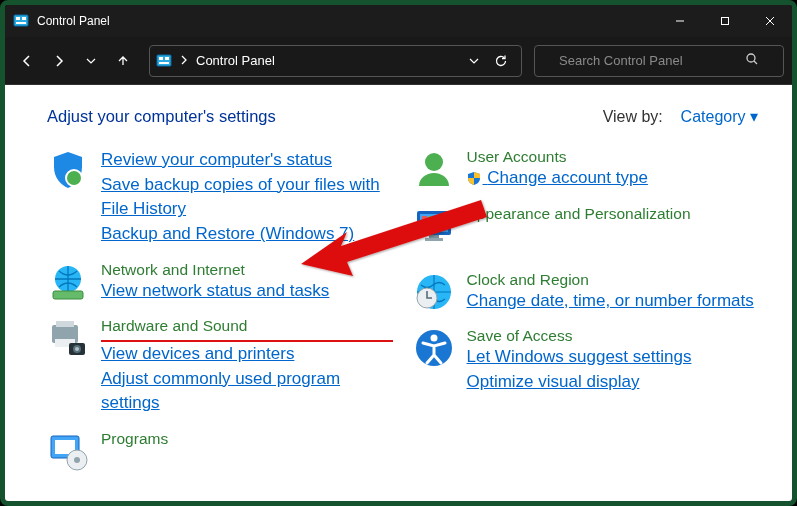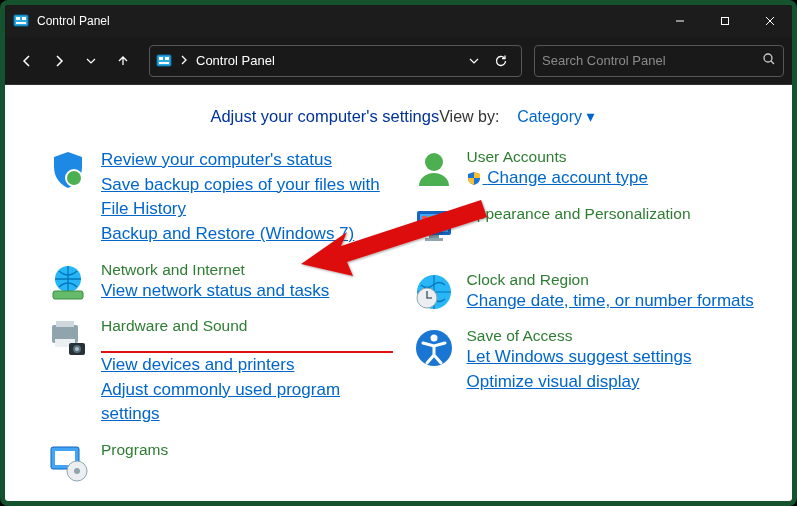--- a/index.html
+++ b/index.html
@@ -10,38 +10,38 @@
   .tb-icon { width:16px; height:16px; }
   .tb-right { display:flex; }
   .tb-btn { width:45px; height:32px; display:flex; align-items:center; justify-content:center; color:#fff; }
   .toolbar { height:48px; background:#191919; display:flex; align-items:center; padding:0 8px; gap:4px; border-bottom:1px solid #313131; }
   .nav-btn { width:28px; height:28px; display:flex; align-items:center; justify-content:center; color:#fff; border-radius:4px; }
   .addr-bar { flex:1; height:32px; background:#191919; border:1px solid #555; border-radius:4px; display:flex; align-items:center; padding:0 6px; color:#fff; font-size:13px; gap:8px; margin:0 8px; }
   .addr-bar .chev { color:#aaa; flex-shrink:0;}
   .addr-bar .spacer { flex:1; }
   .addr-icon { width:16px; height:16px; flex-shrink:0;}
   .refresh-btn { width:28px; height:28px; display:flex; align-items:center; justify-content:center; color:#fff; }
-  .search-bar { width:250px; height:32px; background:#191919; border:1px solid #555; border-radius:4px; display:flex; align-items:center; padding:0 7px; color:#888; font-size:13px; }
+  .search-bar { width:250px; height:32px; background:#191919; border:1px solid #555; border-radius:4px; display:flex; align-items:center; padding:0 24px; color:#888; font-size:13px; }
   .search-bar input { flex:1; background:transparent; border:none; outline:none; color:#fff; font-size:13px; }
   .search-bar input::placeholder { color:#8a8a8a; }
   .content-outer { background:#fff; height:calc(506px - 32px - 48px - 2px); padding:4px;}
   .content { background:#fff; height:100%; overflow:auto; padding:18px 30px 8px 38px; }
-  .header-row { display:flex; align-items:center; justify-content:center; margin-bottom:22px; }
+  .header-row { display:flex; align-items:center; justify-content:space-between; margin-bottom:22px; }
   .header-row h1 { font-size:16.5px; font-weight:400; color:#003399; }
   .view-by { font-size:16px; color:#333; }
   .view-by-val { color:#0066cc; cursor:pointer; }
   .columns { display:flex; gap:20px; }
   .col { flex:1; display:flex; flex-direction:column; }
   .category { display:flex; gap:12px; margin-bottom:14px; position:relative;}
   .cat-icon { width:42px; height:42px; flex-shrink:0; }
   .cat-body { display:flex; flex-direction:column; }
   .cat-title { color:#2e7d32; font-size:15.5px; font-weight:400; cursor:pointer; }
   .cat-link { color:#0066cc; font-size:17px; cursor:pointer; line-height:1.45;text-decoration:underline; }
   .shield { display:inline-block; width:14px; height:14px; vertical-align:-2px; margin-right:2px;}
-  .highlight { border-bottom:2px solid #d11; padding-bottom:16px; }
+  .highlight { border-bottom:2px solid #d11; padding-bottom:5px; }
   
   .arrow { position:absolute; pointer-events:none; z-index:50; }
 </style>
 </head>
 <body>
 
 <div class="frame">
 
   <div class="titlebar">
     <div class="tb-left">

